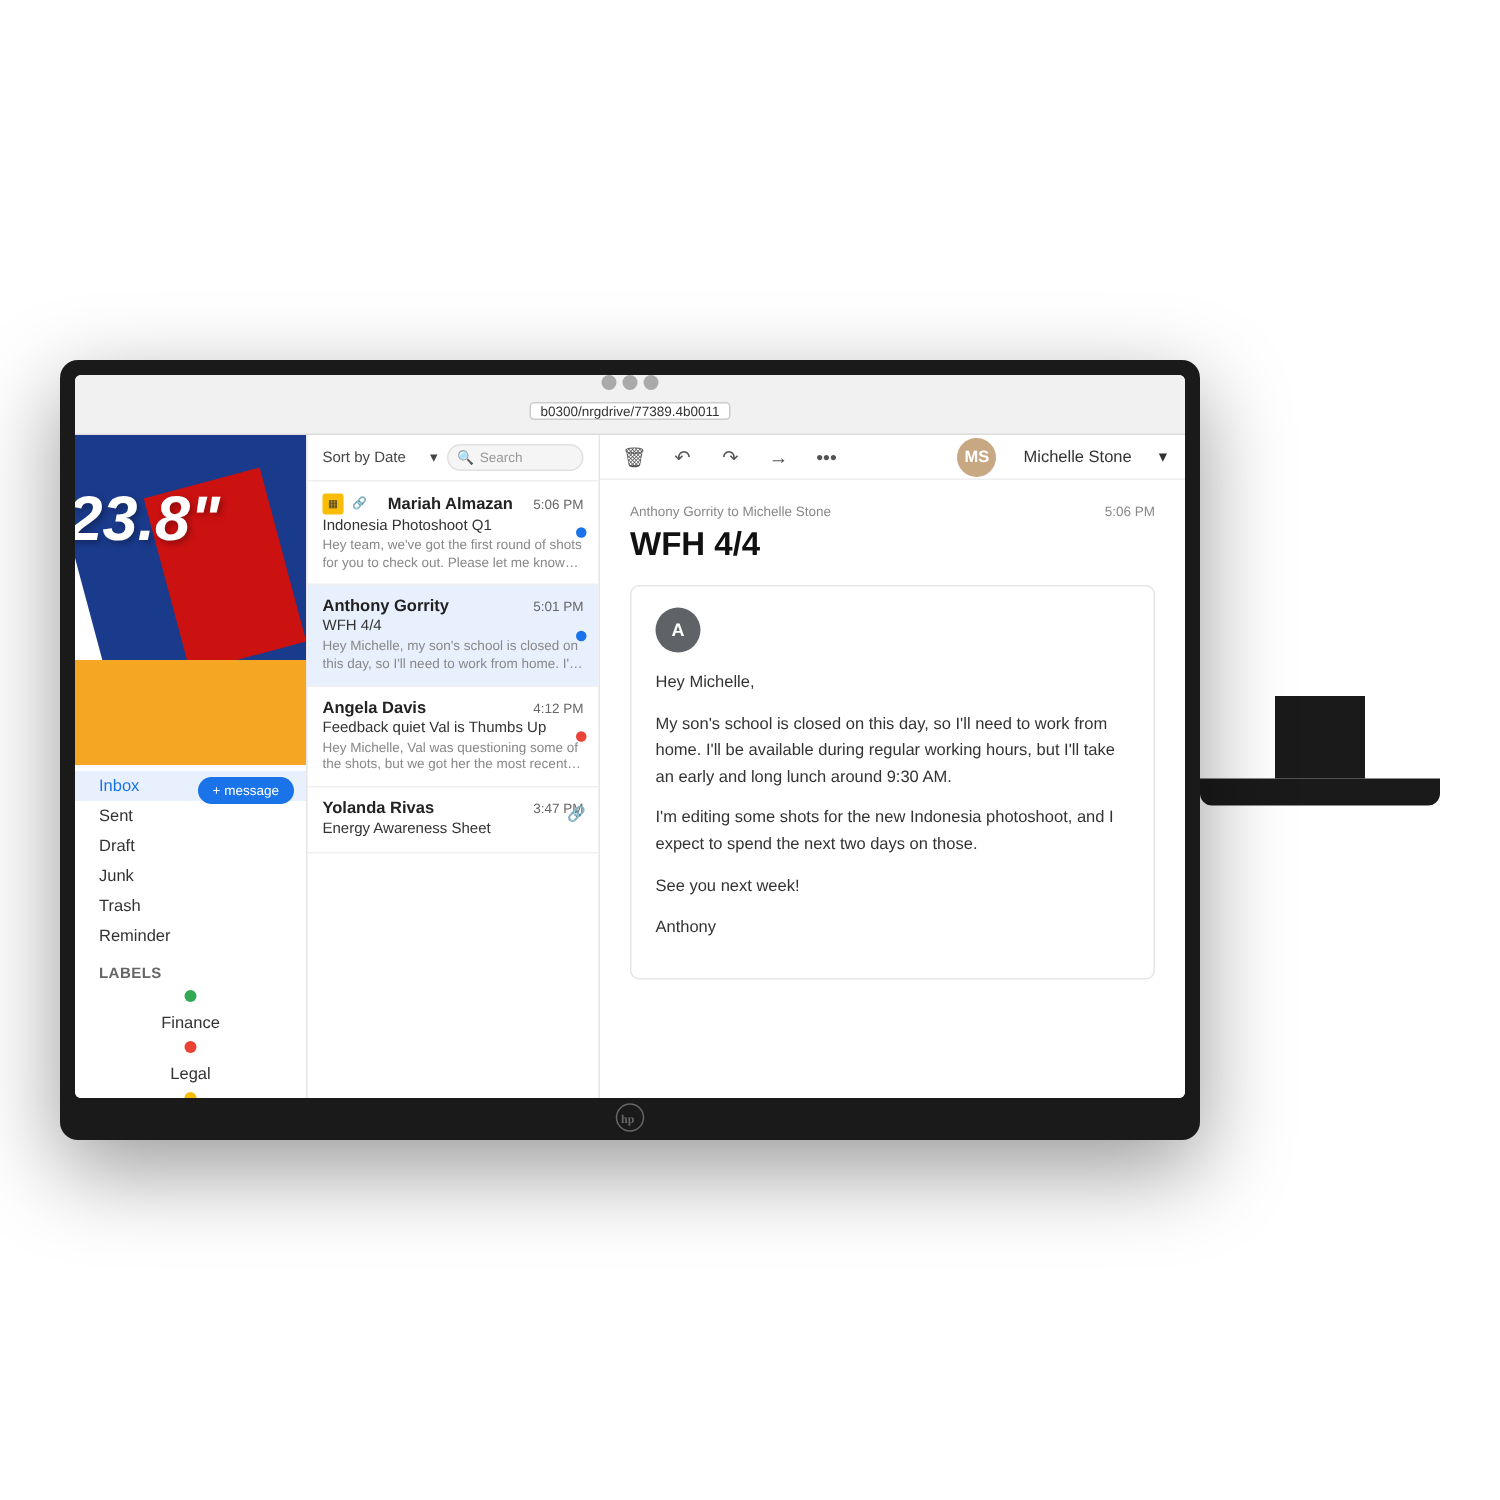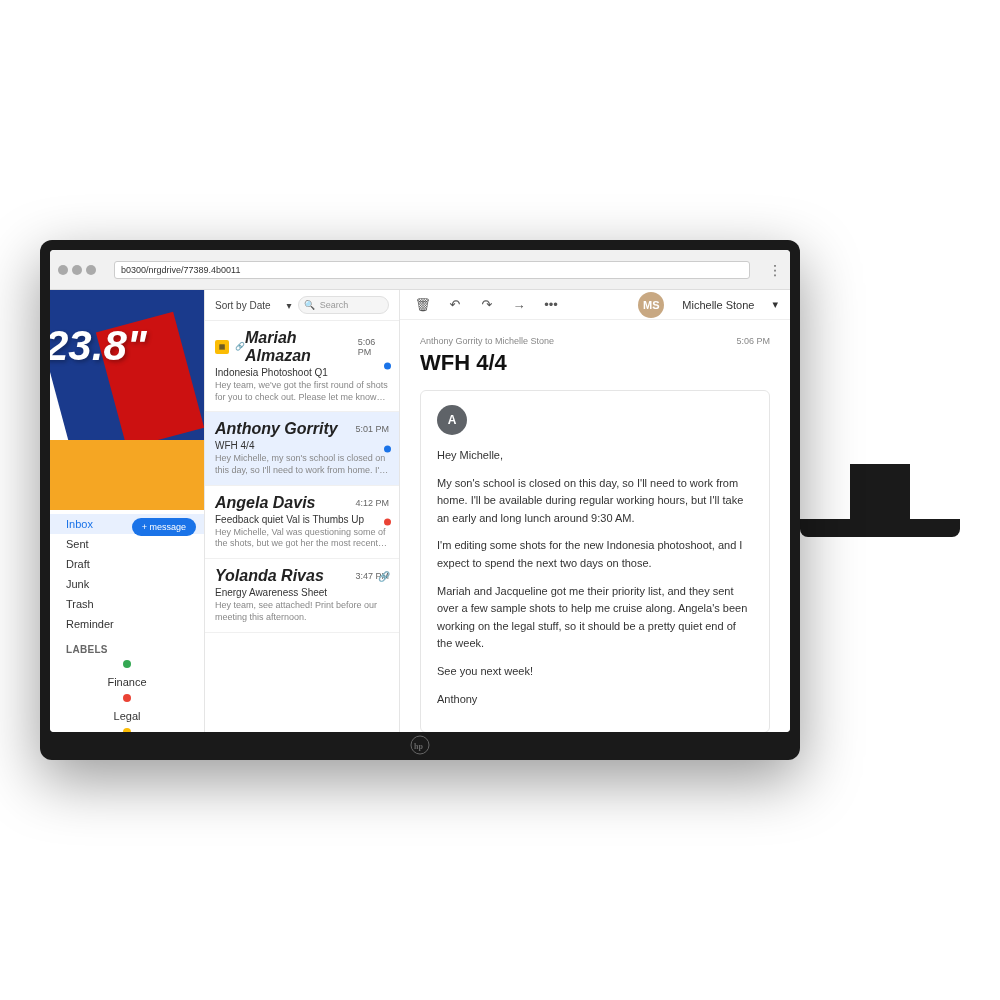--- a/index.html
+++ b/index.html
@@ -77,21 +77,22 @@
     }
 
     
     .browser-chrome {
       height: 40px;
       background: #f1f1f1;
       border-bottom: 1px solid #ddd;
       display: flex;
       align-items: center;
       padding: 0 8px;
-      gap: 18px;
+      gap: 8px;
+      flex-direction: column;
     }
     .browser-controls {
       display: flex;
       gap: 4px;
       align-items: center;
     }
     .win-btn {
       width: 10px; height: 10px;
       border-radius: 50%;
       border: none;
@@ -295,24 +296,23 @@
     }
     .email-item.selected { background: #e8f0fe; }
 
     .email-item-header {
       display: flex;
       justify-content: space-between;
       align-items: center;
       margin-bottom: 2px;
     }
     .email-sender {
-      font-size: 16px;
+      font-size: 11px;
       font-weight: 600;
       color: #222;
-      font-style: italic;
     }
     .email-time {
       font-size: 9px;
       color: #666;
     }
     .email-subject {
       font-size: 10px;
       color: #333;
       font-weight: 500;
       margin-bottom: 2px;
@@ -579,21 +579,20 @@
             <div class="email-preview">Hey Michelle, Val was questioning some of the shots, but we got her the most recent metadata, and she said...</div>
             <div class="unread-dot" style="background:#ea4335"></div>
           </div>
 
           <div class="email-item">
             <div class="email-item-header">
               <span class="email-sender">Yolanda Rivas</span>
               <span class="email-time">3:47 PM</span>
             </div>
             <div class="email-subject">Energy Awareness Sheet</div>
-            <div class="email-preview">Hey team, see attached! Print before our meeting this afternoon.</div>
             <span class="reply-icon" style="position:absolute;right:8px;top:12px;font-size:10px">🔗</span>
           </div>
         </div>
 
         <div class="email-detail">
           <div class="email-detail-toolbar">
             <div class="toolbar-icon" title="Delete">🗑</div>
             <div class="toolbar-icon" title="Reply">↶</div>
             <div class="toolbar-icon" title="Reply All">↷</div>
             <div class="toolbar-icon" title="Forward">→</div>
@@ -616,21 +615,20 @@
             <div class="email-message">
               <div class="email-message-from">
                 <div class="sender-avatar">
                   <span>A</span>
                 </div>
               </div>
               <div class="email-body">
                 <p>Hey Michelle,</p>
                 <p>My son's school is closed on this day, so I'll need to work from home. I'll be available during regular working hours, but I'll take an early and long lunch around 9:30 AM.</p>
                 <p>I'm editing some shots for the new Indonesia photoshoot, and I expect to spend the next two days on those.</p>
-                <p>Mariah and Jacqueline got me their priority list, and they sent over a few sample shots to help me cruise along. Angela's been working on the legal stuff, so it should be a pretty quiet end of the week.</p>
                 <p>See you next week!</p>
                 <p>Anthony</p>
               </div>
             </div>
 
           </div>
         </div>
 
       </div>
     </div>

